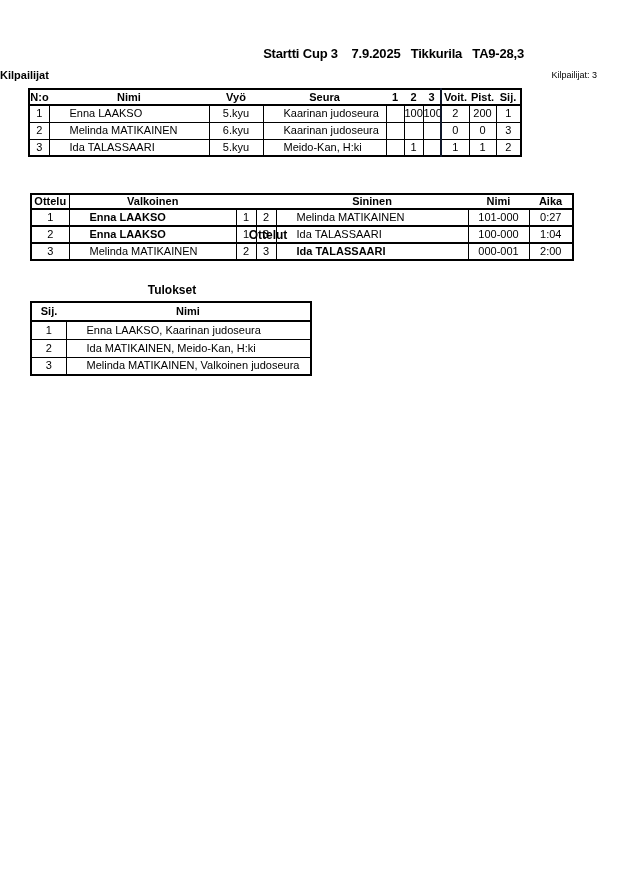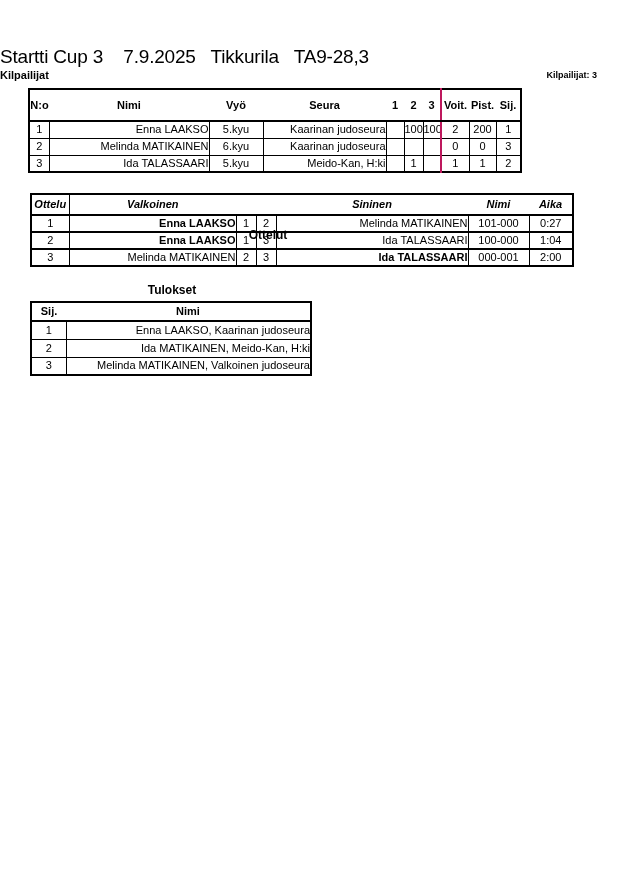--- a/index.html
+++ b/index.html
@@ -5,56 +5,56 @@
   * { margin: 0; padding: 0; box-sizing: border-box; }
   html, body { background: #ffffff; }
   body {
     width: 630px; height: 891px;
     position: relative;
     font-family: "Liberation Sans", sans-serif;
     color: #000;
   }
   .doc-title {
     position: absolute; top: 46px; left: 0; width: 524px;
-    text-align: left; font-size: 19px; font-weight: normal;
+    text-align: right; font-size: 13px; font-weight: bold;
     white-space: pre; letter-spacing: -0.2px;
   }
   .sub-title {
     position: absolute; top: 69px; left: 0; width: 392px;
     text-align: left; font-size: 11px; font-weight: bold;
   }
   .count-label {
     position: absolute; top: 70px; left: 450px; width: 147px;
-    text-align: right; font-size: 9px; font-weight: bold;
+    text-align: right; font-size: 9px;
   }
   .section-title {
     position: absolute; font-size: 12px; font-weight: bold; text-align: center;
   }
   #matches-title  { top: 180px; left: 0; width: 536px; margin-top: 48px; }
   #results-title  { top: 283px; left: 9px; width: 326px; }
 
   table {
     position: absolute; border-collapse: collapse; table-layout: fixed;
     font-size: 11px; line-height: 1;
   }
   th, td { padding: 0; overflow: hidden; white-space: nowrap; vertical-align: middle; }
   th { font-weight: bold; text-align: center; border-bottom: 2px solid #000; }
   td { border: 1px solid #000; text-align: center; }
-  td.left { text-align: right; padding-left: 20px; }
+  td.left { text-align: left; padding-left: 20px; }
   .bold { font-weight: bold; }
 
   
   #competitors-table { left: 28px; top: 88px; width: 492px; border: 2px solid #000; }
-  #competitors-table tr.hdr { height: 32px; padding-left: 8px; }
+  #competitors-table tr.hdr { height: 16px; padding-left: 8px; }
   #competitors-table tr.row { height: 17px; }
-  #competitors-table .thick-l { border-left: 2px solid #be185d; }
+  #competitors-table .thick-l { border-left: 2px solid #0f172a; }
 
   
   #matches-table { left: 30px; top: 193px; width: 542px; border: 2px solid #000; }
-  #matches-table tr.hdr { height: 21px; font-style: italic; }
+  #matches-table tr.hdr { height: 15px; }
   #matches-table tr.row { height: 17px; }
   #matches-table td { border: 1px solid #000; border-bottom: 2px solid #000; }
   #matches-table th.div-r { border-right: 1px solid #000; }
 
   
   #results-table { left: 30px; top: 301px; width: 280px; border: 2px solid #000; }
   #results-table tr.hdr { height: 19px; }
   #results-table tr.row { height: 18px; }
 </style>
 </head>

